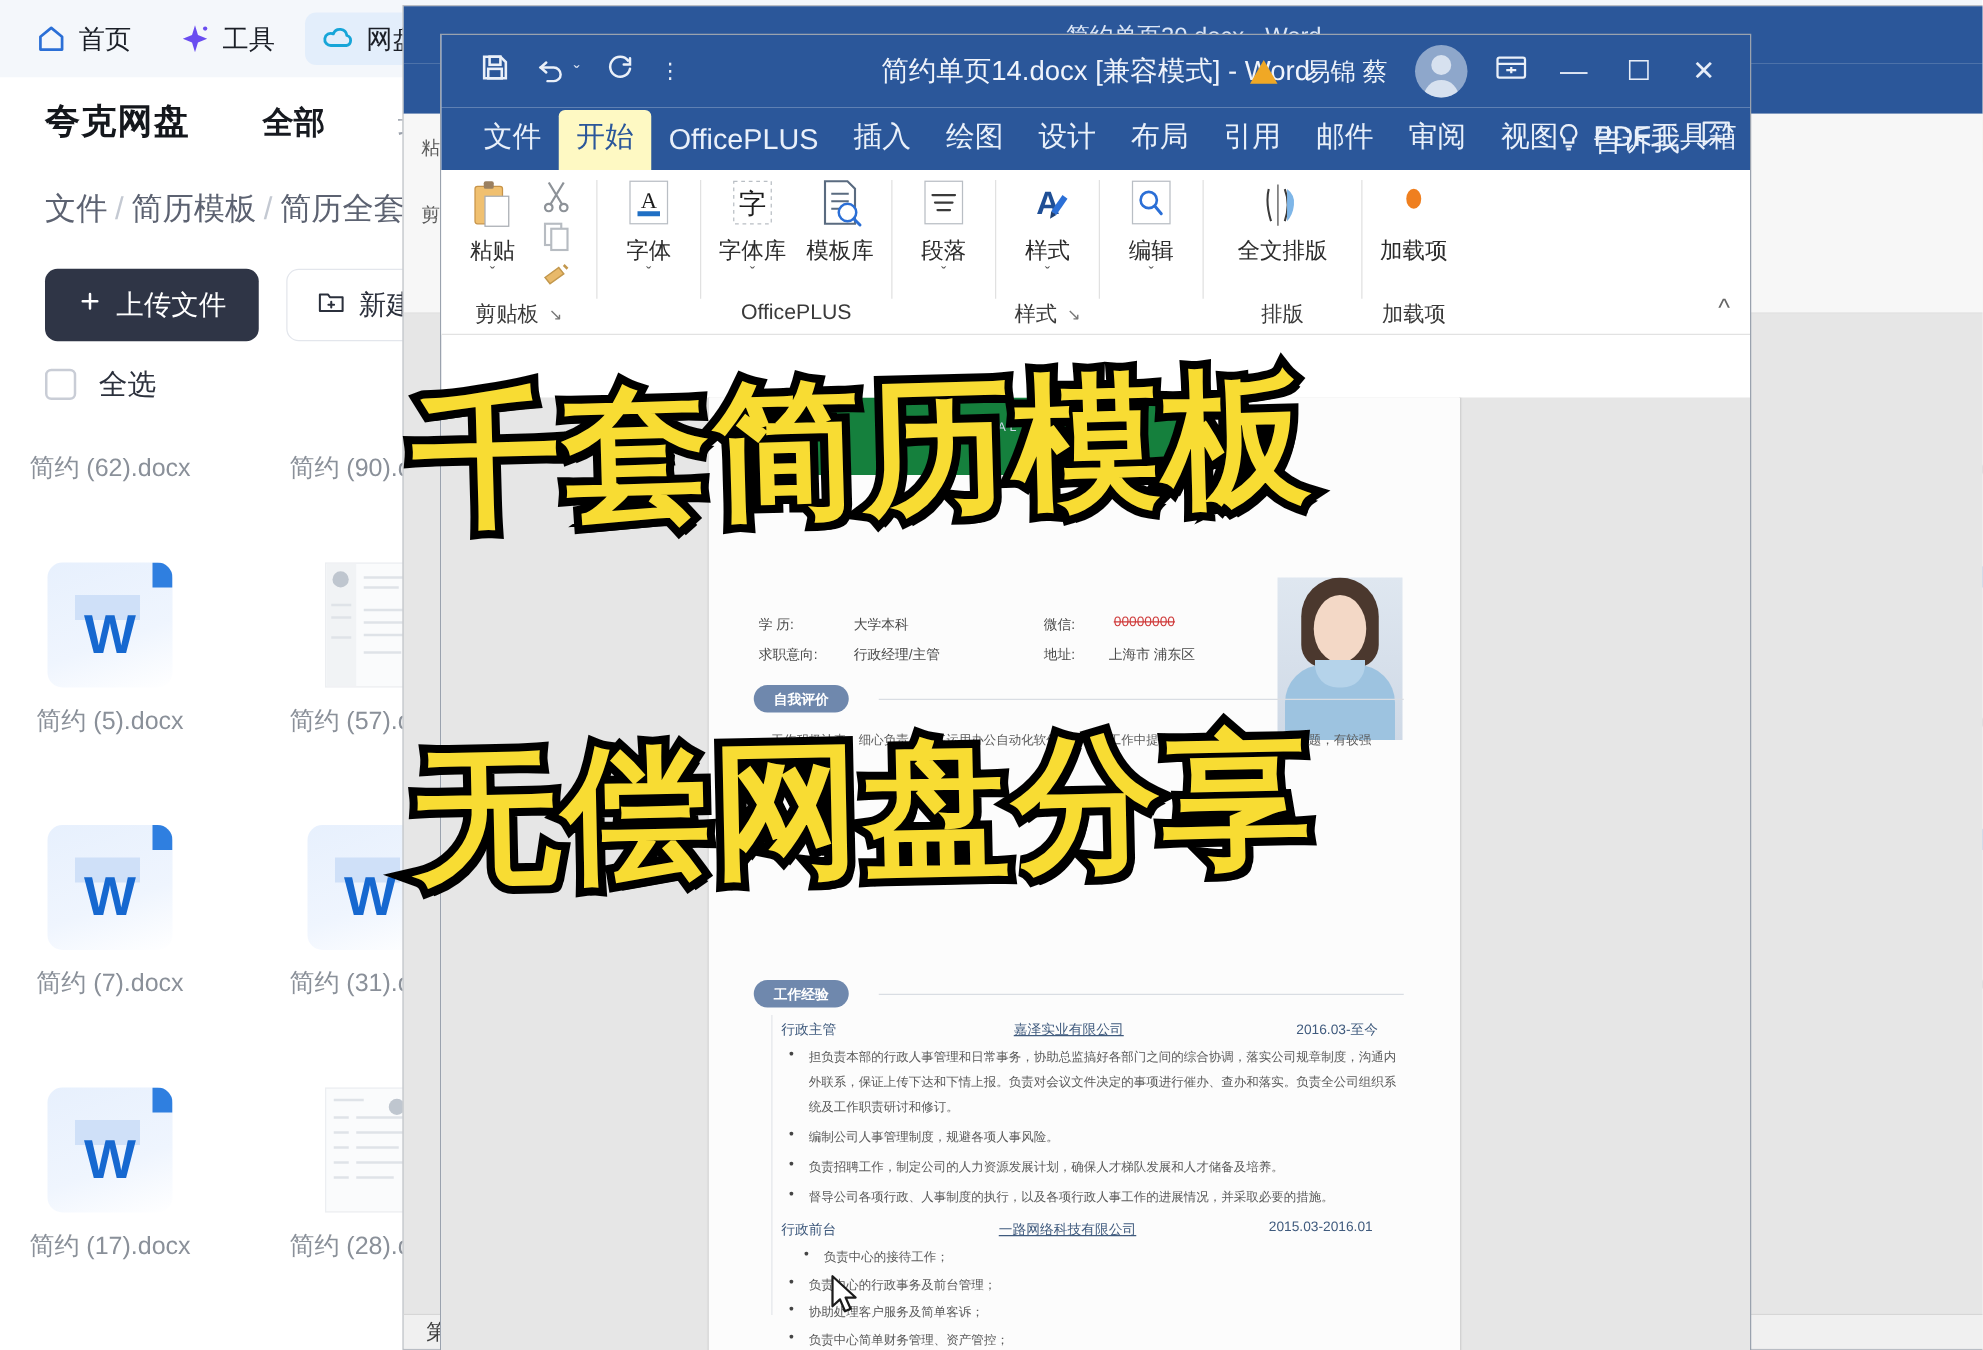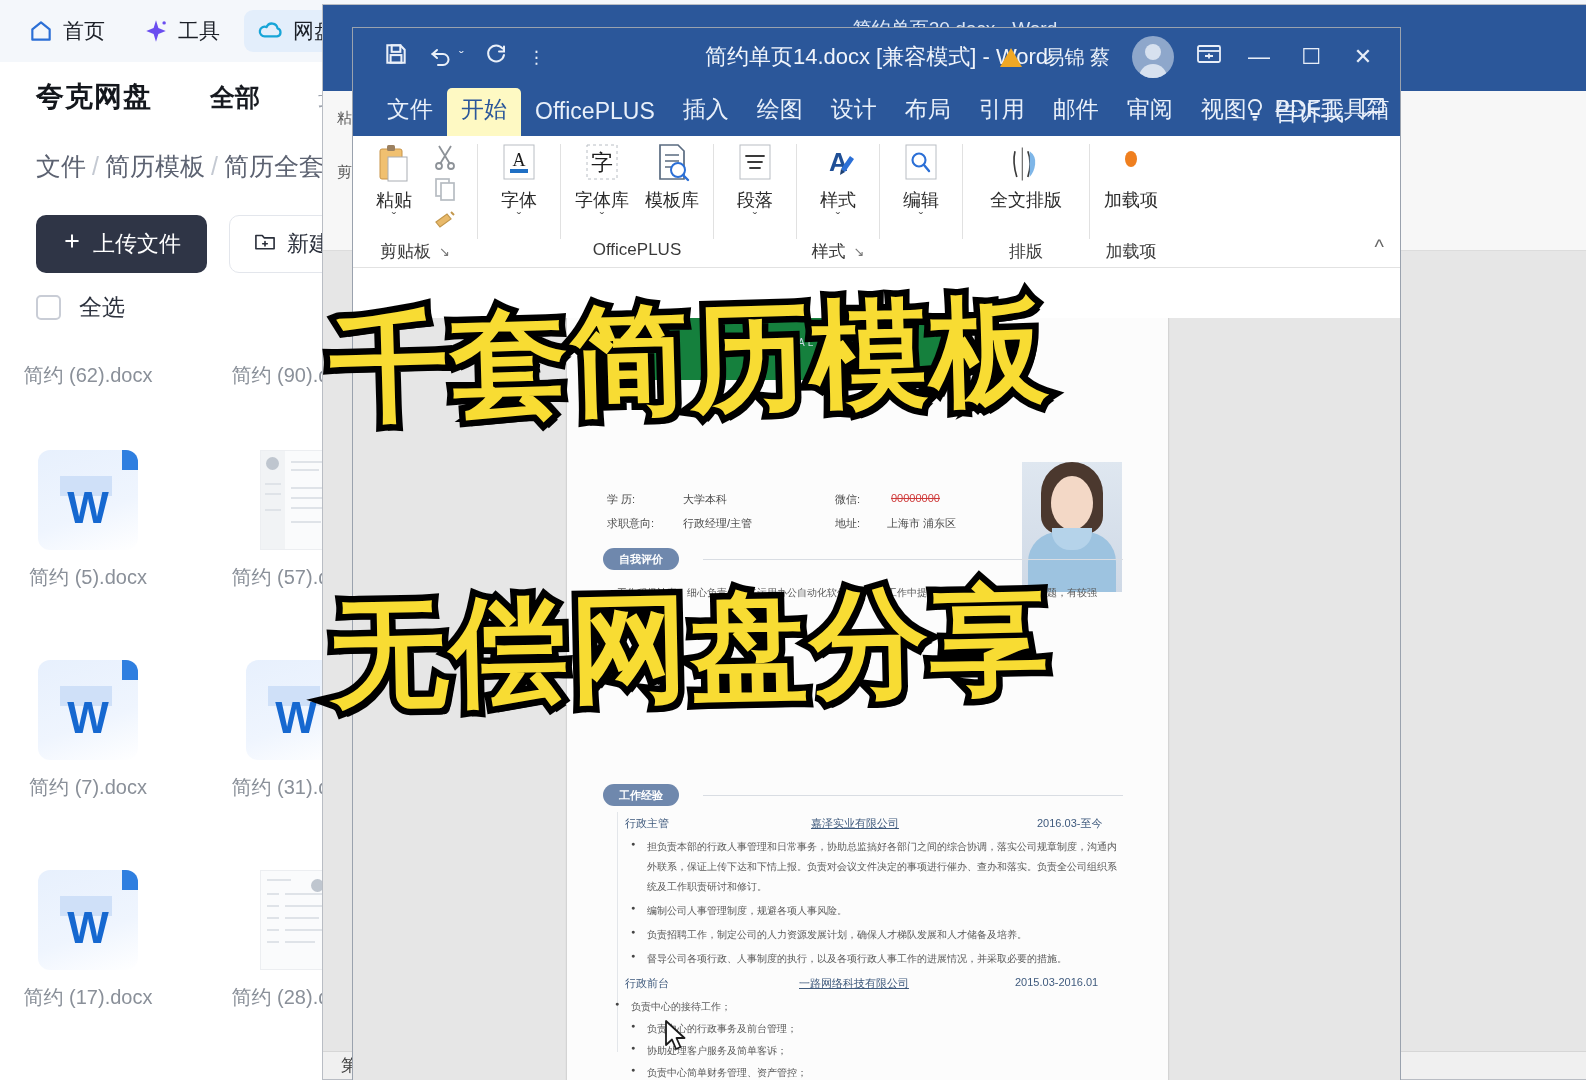--- a/index.html
+++ b/index.html
@@ -695,21 +695,21 @@
         <div class="rbullet" style="left:80px; top:546px; width:470px;">担负责本部的行政人事管理和日常事务，协助总监搞好各部门之间的综合协调，落实公司规章制度，沟通内</div>
         <div class="rtext" style="left:80px; top:566px; width:470px;">外联系，保证上传下达和下情上报。负责对会议文件决定的事项进行催办、查办和落实。负责全公司组织系</div>
         <div class="rtext" style="left:80px; top:586px; width:470px;">统及工作职责研讨和修订。</div>
         <div class="rbullet" style="left:80px; top:610px; width:470px;">编制公司人事管理制度，规避各项人事风险。</div>
         <div class="rbullet" style="left:80px; top:634px; width:470px;">负责招聘工作，制定公司的人力资源发展计划，确保人才梯队发展和人才储备及培养。</div>
         <div class="rbullet" style="left:80px; top:658px; width:470px;">督导公司各项行政、人事制度的执行，以及各项行政人事工作的进展情况，并采取必要的措施。</div>
 
         <div class="rjob" style="left:58px; top:684px;">行政前台</div>
         <div class="rcompany" style="left:232px; top:684px;">一路网络科技有限公司</div>
         <div class="rdate" style="left:448px; top:684px;">2015.03-2016.01</div>
-        <div class="rbullet" style="left:64px; top:706px;">负责中心的接待工作；</div>
+        <div class="rbullet" style="left:92px; top:706px;">负责中心的接待工作；</div>
         <div class="rbullet" style="left:80px; top:728px;">负责中心的行政事务及前台管理；</div>
         <div class="rbullet" style="left:80px; top:750px;">协助处理客户服务及简单客诉；</div>
         <div class="rbullet" style="left:80px; top:772px;">负责中心简单财务管理、资产管控；</div>
 
       </div>
 
       <div style="position:absolute; left:311px; top:702px;">
         <svg width="26" height="34" viewBox="0 0 26 34">
           <path d="M2 1 L2 25 L8 19.5 L12 29 L16.5 27 L12.5 18 L20.5 18 Z" fill="#ffffff" stroke="#1b1b1b" stroke-width="1.8" stroke-linejoin="round"></path>
         </svg>

